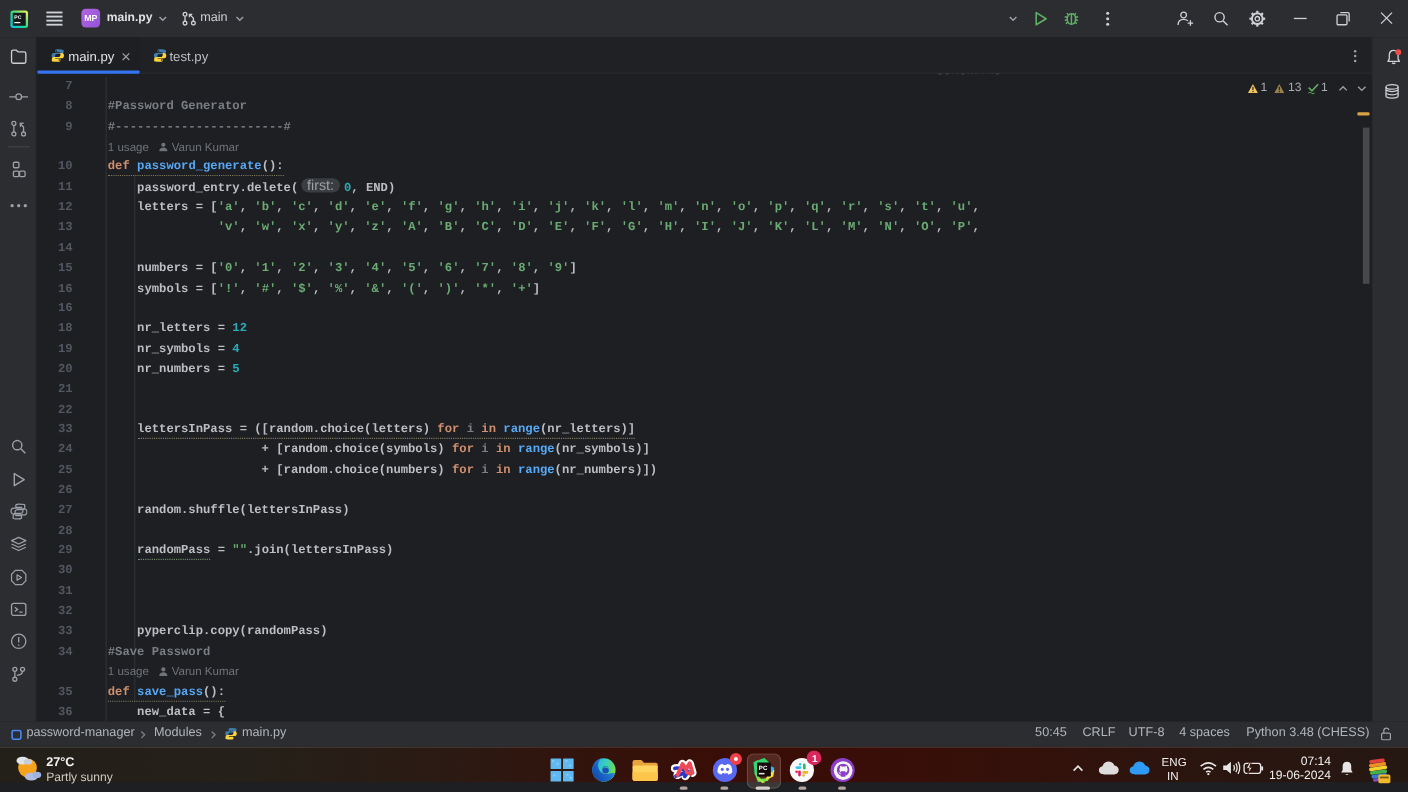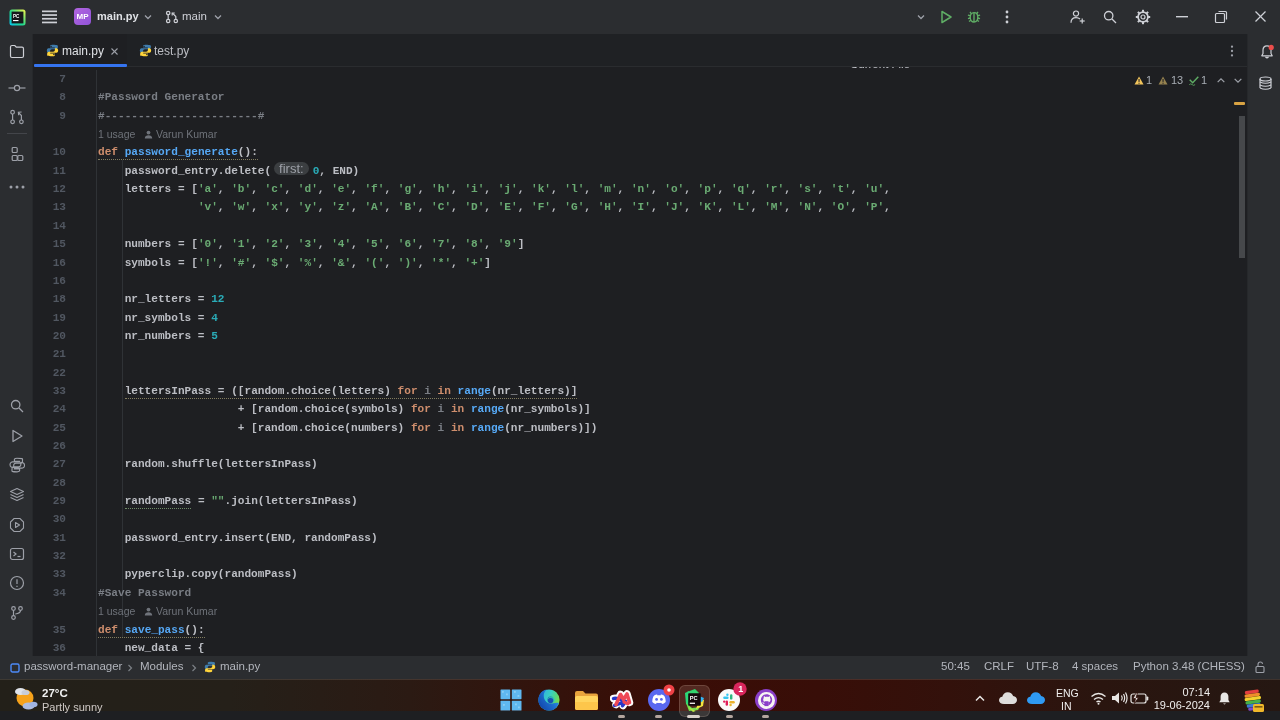--- a/index.html
+++ b/index.html
@@ -351,21 +351,20 @@
     <div class="num" style="top:348.65px">25</div>
     <div class="row code" style="top:348.65px">                     + [random.choice(numbers) <span class="kw">for</span> <span class="cmt">i</span> <span class="kw">in</span> <span class="bi">range</span>(nr_numbers)])</div>
     <div class="num" style="top:367px">26</div>
     <div class="num" style="top:385.35px">27</div>
     <div class="row code" style="top:385.35px">    random.shuffle(lettersInPass)</div>
     <div class="num" style="top:403.7px">28</div>
     <div class="num" style="top:422.05px">29</div>
     <div class="row code" style="top:422.05px">    <span class="sq">randomPass</span> = <span class="str">""</span>.join(lettersInPass)</div>
     <div class="num" style="top:440.4px">30</div>
     <div class="num" style="top:458.75px">31</div>
-    <div class="row code" style="top:458.75px">    password_entry.insert(END, randomPass)</div>
     <div class="num" style="top:477.1px">32</div>
     <div class="num" style="top:495.45px">33</div>
     <div class="row code" style="top:495.45px">    pyperclip.copy(randomPass)</div>
     <div class="num" style="top:513.8px">34</div>
     <div class="row code" style="top:513.8px"><span class="cmt">#Save Password</span></div>
     <div class="usage" style="top:532.15px">1 usage&nbsp;&nbsp;&nbsp;<svg width="9" height="9" viewBox="0 0 9 9" style="vertical-align:-1px">
           <circle cx="4.5" cy="2.6" r="1.9" fill="#6f737a"></circle>
           <path d="M0.8 8.6 C0.8 6.2 2.4 5.2 4.5 5.2 C6.6 5.2 8.2 6.2 8.2 8.6 Z" fill="#6f737a"></path>
         </svg> Varun Kumar</div>
     <div class="num" style="top:550.5px">35</div>

